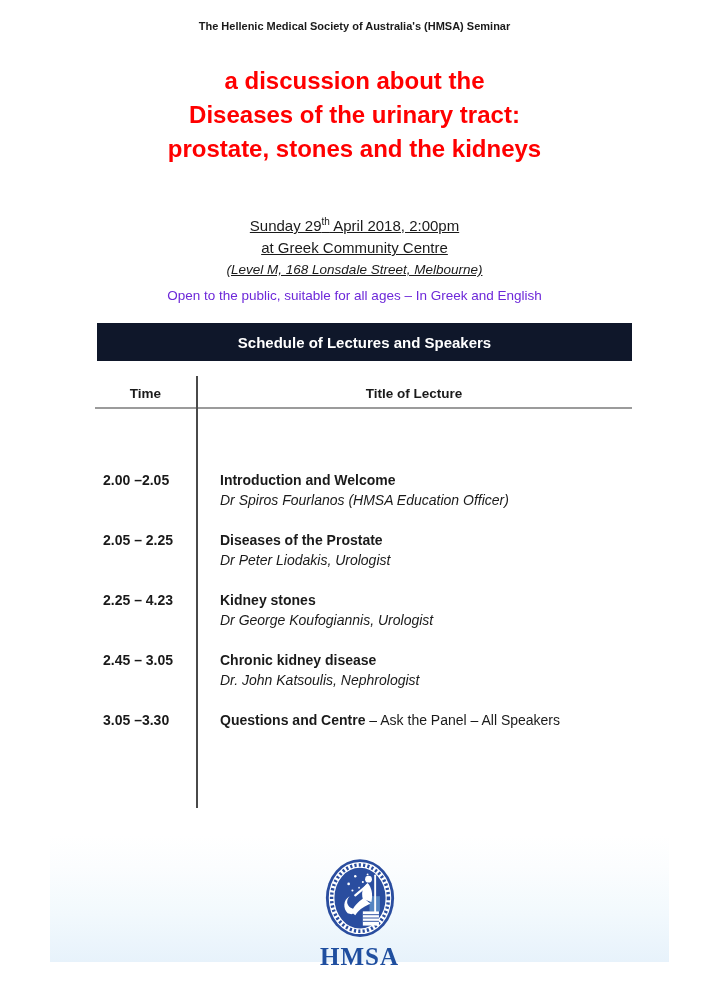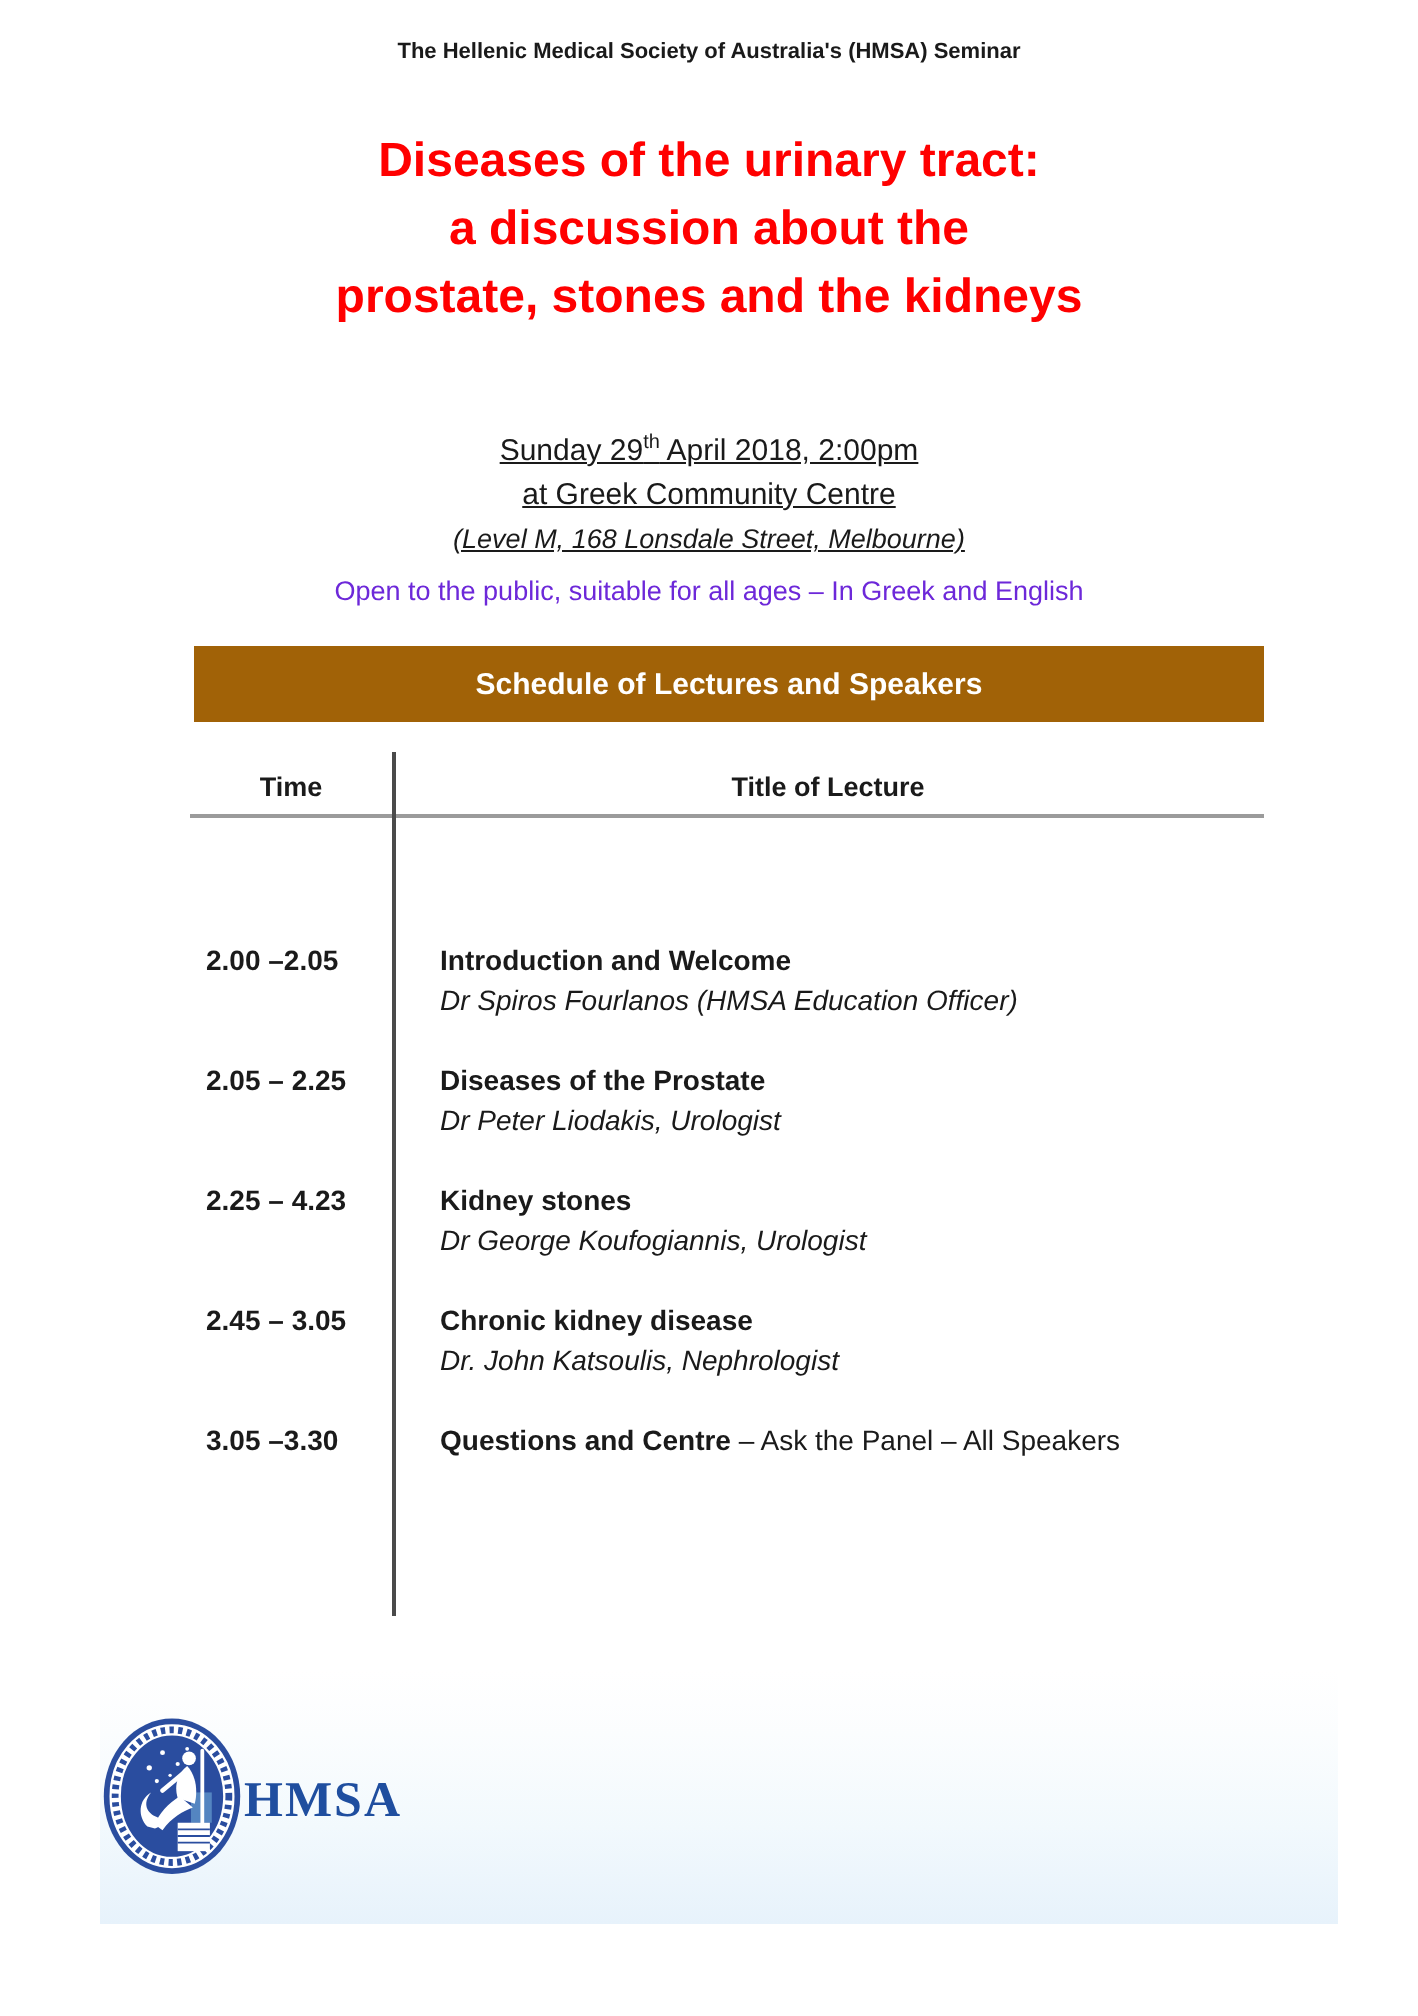--- a/index.html
+++ b/index.html
@@ -25,21 +25,21 @@
     text-align:center;font-size:15px;color:#1a1a1a;line-height:22px;text-decoration:underline;
   }
   .event-block sup{font-size:10px;}
   .event-address{font-size:13.5px;font-style:italic;line-height:21px;}
   .audience-line{
     position:absolute;top:288px;left:0;width:709px;
     text-align:center;font-size:13.5px;color:#6d28d9;
   }
   .banner{
     position:absolute;top:323px;left:97px;width:535px;height:38px;
-    background:#a16207;color:#ffffff;font-size:15px;font-weight:bold;
+    background:#0f172a;color:#ffffff;font-size:15px;font-weight:bold;
     display:flex;align-items:center;justify-content:center;
   }
   .col-time-header{
     position:absolute;top:386px;left:95px;width:101px;
     text-align:center;font-size:13.5px;font-weight:bold;
   }
   .col-title-header{
     position:absolute;top:386px;left:196px;width:436px;
     text-align:center;font-size:13.5px;font-weight:bold;
   }
@@ -63,38 +63,38 @@
   .row .lecture{flex:1;padding-left:24px;line-height:20px;}
   .row .lecture .t{font-size:14px;font-weight:bold;}
   .row .lecture .t .suffix{font-weight:normal;margin-top:20px;}
   .row .lecture .s{font-size:14px;font-style:italic;}
   .footer-panel{
     position:absolute;top:835px;left:50px;width:619px;height:127px;
     background:linear-gradient(180deg,#ffffff 0%,#fbfdfe 25%,#f2f9fd 62%,#e7f2fb 100%);
   }
   .logo-wrap{
     position:absolute;top:23px;left:0;width:619px;
-    display:flex;align-items:center;
+    display:flex;flex-direction:column;align-items:center;
   }
   .logo-text{
     margin-top:-3px;
     font-family:"Liberation Serif", serif;
     font-weight:bold;font-size:25px;color:#1F4E9F;letter-spacing:1px;
   }
 </style>
 </head>
 <body>
 
 <div class="page">
 
   <div class="doc-header">The Hellenic Medical Society of Australia's (HMSA) Seminar</div>
 
   <div class="main-title">
+    <div>a discussion about the</div>
     <div>Diseases of the urinary tract:</div>
-    <div>a discussion about the</div>
     <div>prostate, stones and the kidneys</div>
   </div>
 
   <div class="event-block">
     <div><span>Sunday 29</span><sup>th</sup><span> April 2018, 2:00pm</span></div>
     <div>at Greek Community Centre</div>
     <div class="event-address">(Level M, 168 Lonsdale Street, Melbourne)</div>
   </div>
 
   <div class="audience-line">Open to the public, suitable for all ages – In Greek and English</div>

